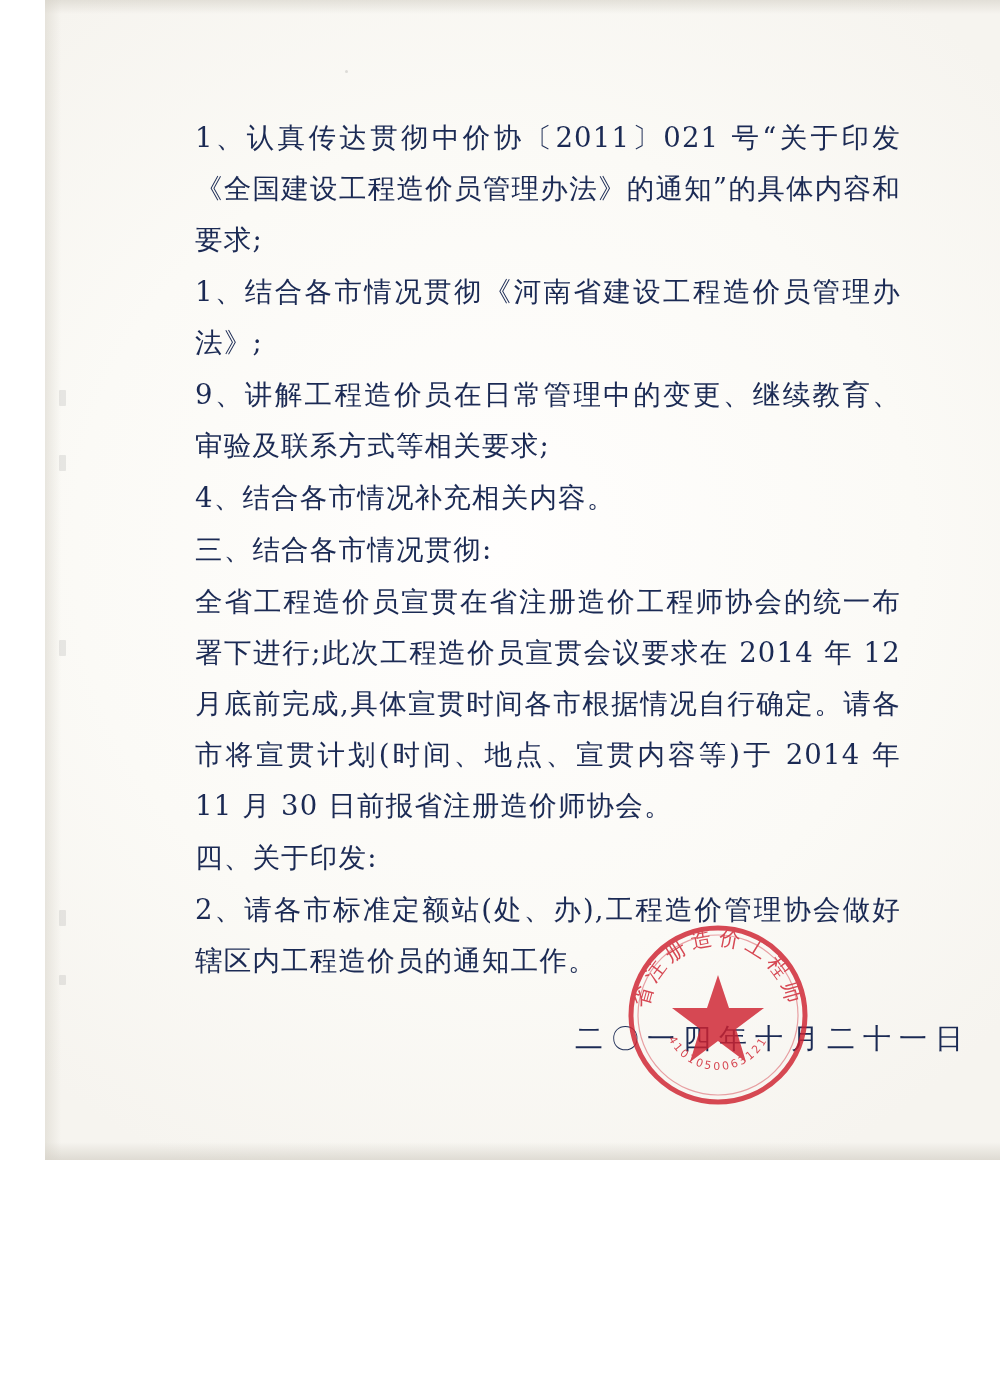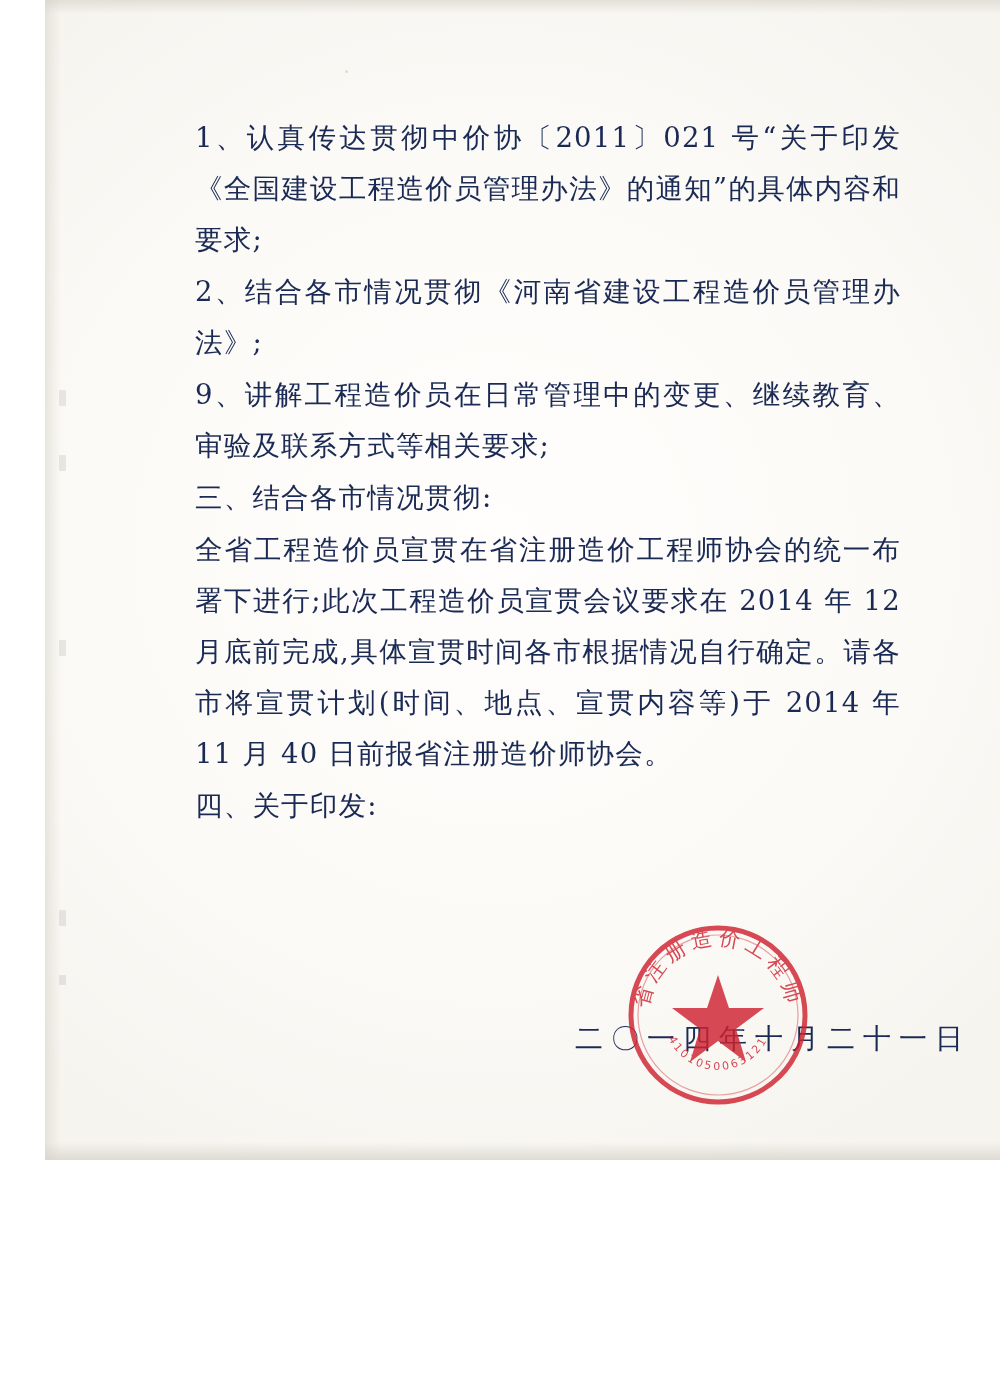--- a/index.html
+++ b/index.html
@@ -138,25 +138,27 @@
   <div class="margin-mark" style="top:640px;"></div>
   <div class="margin-mark" style="top:910px;"></div>
   <div class="margin-mark" style="top:975px; height:10px;"></div>
 
   <div class="speck" style="left:300px; top:70px; width:3px; height:3px;"></div>
   <div class="speck" style="left:720px; top:1180px; width:4px; height:3px;"></div>
   <div class="speck" style="left:170px; top:1260px; width:3px; height:3px;"></div>
 
   <div id="body-text">
     <p class="indent blk">1、认真传达贯彻中价协〔2011〕021 号“关于印发《全国建设工程造价员管理办法》的通知”的具体内容和要求;</p>
-    <p class="indent blk">2、结合各市情况贯彻《河南省建设工程造价员管理办法》;</p>
+    <p class="indent blk">1、结合各市情况贯彻《河南省建设工程造价员管理办法》;</p>
     <p class="indent blk">9、讲解工程造价员在日常管理中的变更、继续教育、审验及联系方式等相关要求;</p>
+    <p class="indent blk">4、结合各市情况补充相关内容。</p>
     <p class="indent blk">三、结合各市情况贯彻:</p>
-    <p class="indent blk">全省工程造价员宣贯在省注册造价工程师协会的统一布署下进行;此次工程造价员宣贯会议要求在 2014 年 12 月底前完成,具体宣贯时间各市根据情况自行确定。请各市将宣贯计划(时间、地点、宣贯内容等)于 2014 年 11 月 40 日前报省注册造价师协会。</p>
+    <p class="indent blk">全省工程造价员宣贯在省注册造价工程师协会的统一布署下进行;此次工程造价员宣贯会议要求在 2014 年 12 月底前完成,具体宣贯时间各市根据情况自行确定。请各市将宣贯计划(时间、地点、宣贯内容等)于 2014 年 11 月 30 日前报省注册造价师协会。</p>
     <p class="indent blk">四、关于印发:</p>
+    <p class="indent blk">2、请各市标准定额站(处、办),工程造价管理协会做好辖区内工程造价员的通知工作。</p>
   </div>
 
   <div id="date-line">二〇一四年十月二十一日</div>
 
   <div id="seal">
     <svg width="190" height="190" viewBox="0 0 190 190" xmlns="http://www.w3.org/2000/svg">
       <defs>
         <path id="sealArcTop" d="M 25,95 A 70,70 0 0 1 165,95" fill="none"></path>
         <path id="sealArcBottom" d="M 40,95 A 55,55 0 0 0 150,95" fill="none"></path>
       </defs>

